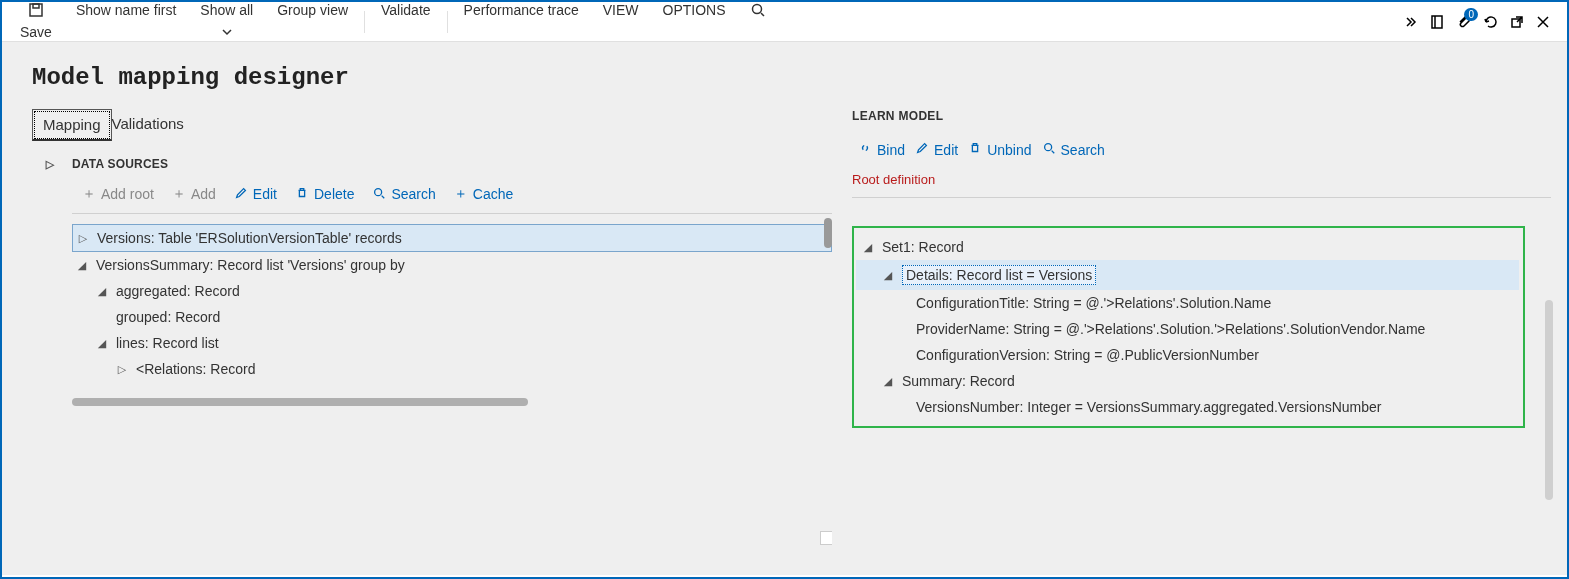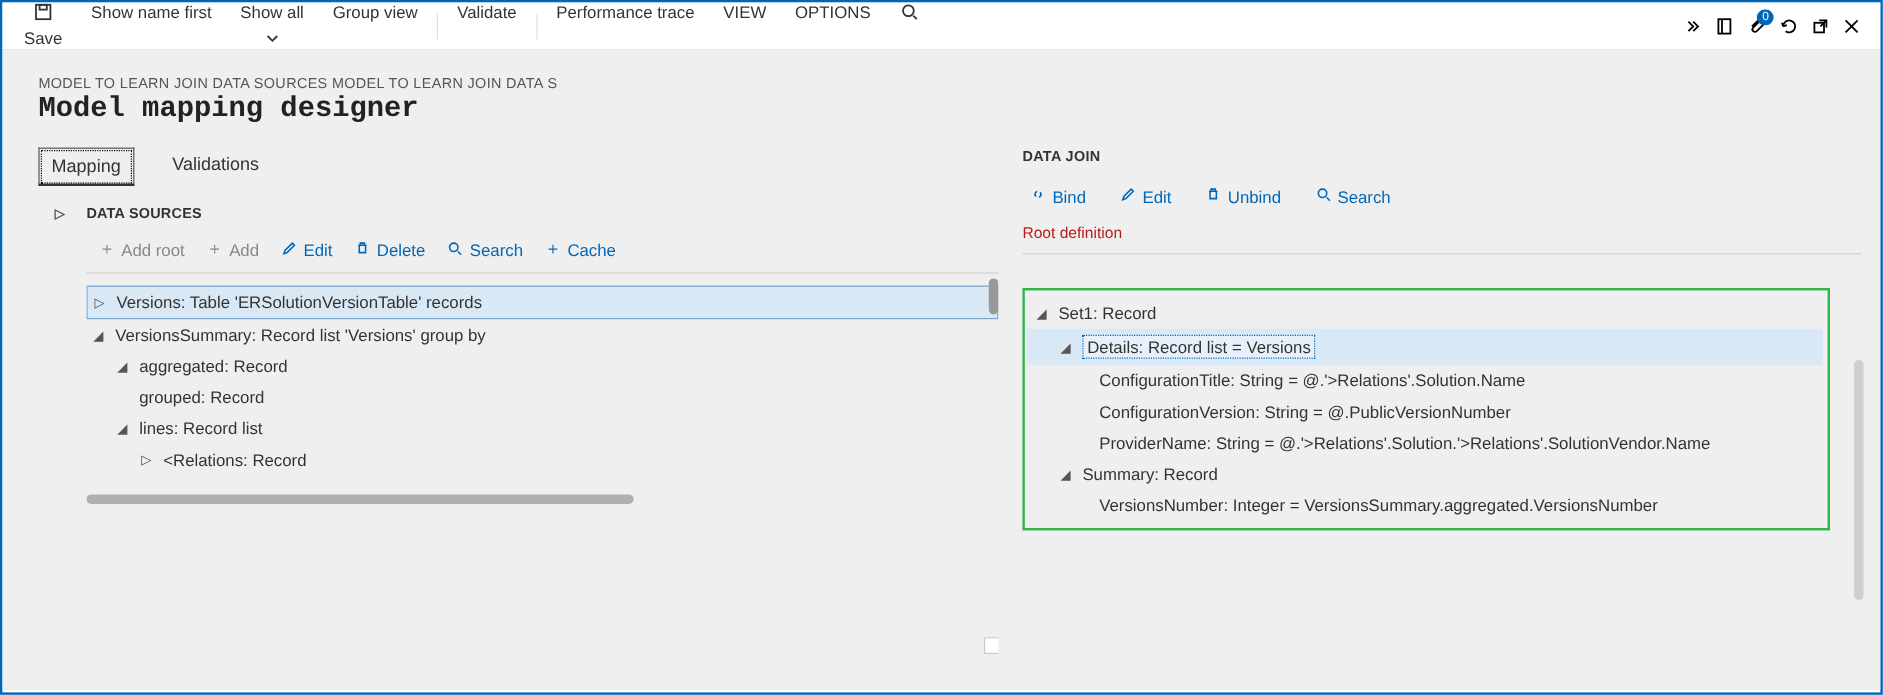--- a/index.html
+++ b/index.html
@@ -106,21 +106,20 @@
   .page-title {
     font-size: 24px;
     font-weight: 600;
     color: #222;
     margin: 2px 0 18px 0;
     font-family: Liberation Mono, monospace;
   }
   
   .tabs {
     display: flex;
-    gap: 32px;
     margin-bottom: 8px;
   }
   .tab {
     font-size: 15px;
     color: #333;
     padding: 6px 0;
     cursor: pointer;
   }
   .tab.current {
     border: 1px solid #555;
@@ -172,21 +171,21 @@
   }
   .action-row {
     display: flex;
     align-items: center;
     gap: 18px;
     padding: 4px 0 10px 50px;
     font-size: 14px;
   }
   .action-row.right {
     padding-left: 6px;
-    gap: 28px;
+    gap: 10px;
   }
   .action-link {
     display: inline-flex;
     align-items: center;
     gap: 5px;
     color: #0067b8;
     cursor: pointer;
   }
   .action-link.disabled {
     color: #888;
@@ -397,21 +396,20 @@
     </span>
     <span class="tb-icon">
       <svg viewBox="0 0 16 16">
           <path d="M3 3l10 10M13 3L3 13" class="stroke-current"></path>
         </svg>
     </span>
   </div>
 </div>
 
 <div class="content">
-  <div class="breadcrumb">MODEL TO LEARN JOIN DATA SOURCES MODEL TO LEARN JOIN DATA S</div>
   <div class="page-title">Model mapping designer</div>
 
   <div class="columns">
 
     <div class="col-left">
       <div class="tabs">
         <div class="tab current">
           <span>Mapping</span>
         </div>
         <div class="tab">
@@ -482,21 +480,21 @@
           <span class="caret">▷</span>
           <span class="tree-label">&lt;Relations: Record</span>
         </div>
         <div class="tree-scrollbar-v"></div>
         <div class="tree-scrollbar-h"></div>
         <div class="tree-scrollbar-box"></div>
       </div>
     </div>
 
     <div class="col-right">
-      <div class="dm-header">DATA JOIN</div>
+      <div class="dm-header">LEARN MODEL</div>
 
       <div class="action-row right">
         <span class="action-link">
           <span><svg viewBox="0 0 16 16">
                 <path d="M6 10a3 3 0 0 1 0-4l1-1M10 6a3 3 0 0 1 0 4l-1 1" class="stroke-current"></path>
               </svg></span>
           <span>Bind</span>
         </span>
         <span class="action-link">
           <span><svg viewBox="0 0 16 16">
@@ -529,24 +527,24 @@
           <span class="tree-label">Set1: Record</span>
         </div>
         <div class="dm-tree-row hl" style="padding-left:26px">
           <span class="caret">◢</span>
           <span class="tree-label">Details: Record list = Versions</span>
         </div>
         <div class="dm-tree-row" style="padding-left:60px">
           <span class="tree-label">ConfigurationTitle: String = @.'&gt;Relations'.Solution.Name</span>
         </div>
         <div class="dm-tree-row" style="padding-left:60px">
+          <span class="tree-label">ProviderName: String = @.'&gt;Relations'.Solution.'&gt;Relations'.SolutionVendor.Name</span>
+        </div>
+        <div class="dm-tree-row" style="padding-left:60px">
           <span class="tree-label">ConfigurationVersion: String = @.PublicVersionNumber</span>
-        </div>
-        <div class="dm-tree-row" style="padding-left:60px">
-          <span class="tree-label">ProviderName: String = @.'&gt;Relations'.Solution.'&gt;Relations'.SolutionVendor.Name</span>
         </div>
         <div class="dm-tree-row" style="padding-left:26px">
           <span class="caret">◢</span>
           <span class="tree-label">Summary: Record</span>
         </div>
         <div class="dm-tree-row" style="padding-left:60px">
           <span class="tree-label">VersionsNumber: Integer = VersionsSummary.aggregated.VersionsNumber</span>
         </div>
       </div>
     </div>

